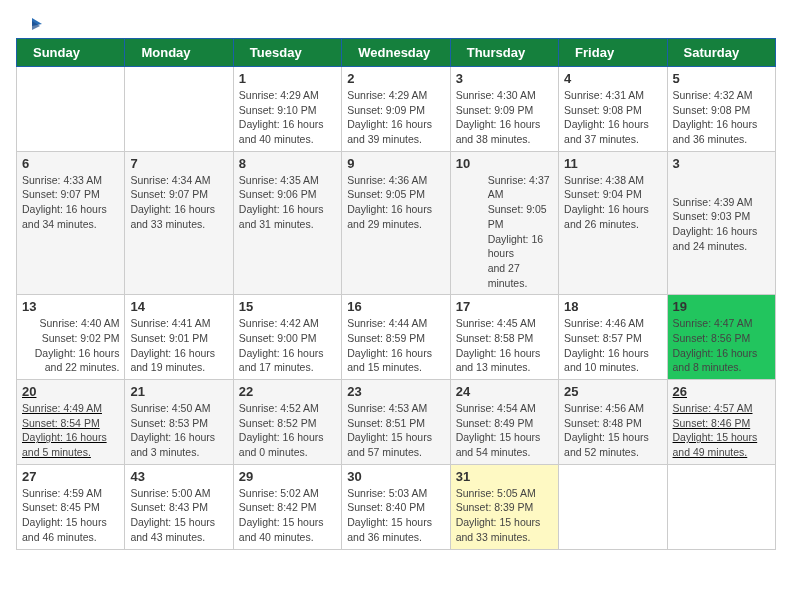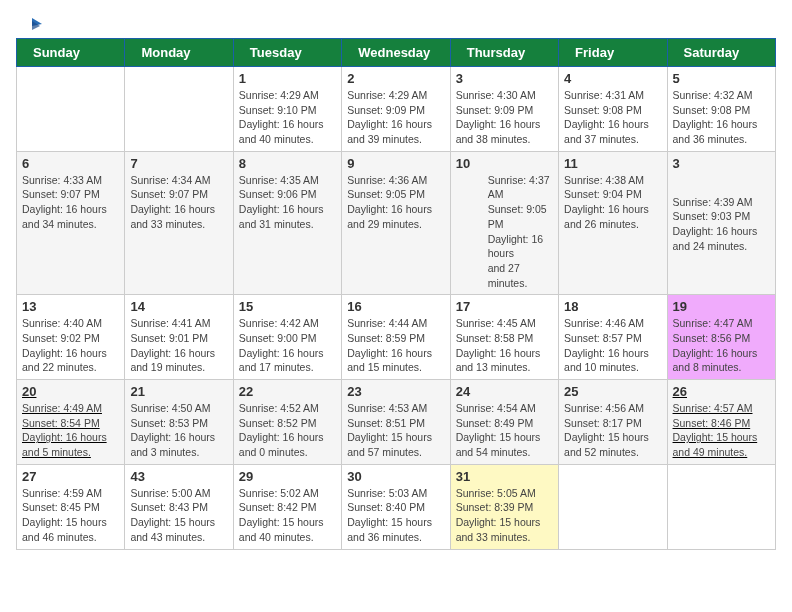--- a/index.html
+++ b/index.html
@@ -191,21 +191,21 @@
           <span class="day-number">3</span>
           <div class="day-info" style="white-space: pre-line; margin-top: 24px;">Sunrise: 4:39 AM
 Sunset: 9:03 PM
 Daylight: 16 hours
 and 24 minutes.</div>
         </td>
       </tr>
       <tr>
         <td style="background-color: rgb(255, 255, 255);">
           <span class="day-number">13</span>
-          <div class="day-info" style="white-space: pre-line;">Sunrise: 4:40 AM
+          <div class="day-info" style="white-space: pre-line; text-align: right;">Sunrise: 4:40 AM
 Sunset: 9:02 PM
 Daylight: 16 hours
 and 22 minutes.</div>
         </td>
         <td style="background-color: rgb(255, 255, 255);">
           <span class="day-number">14</span>
           <div class="day-info" style="white-space: pre-line;">Sunrise: 4:41 AM
 Sunset: 9:01 PM
 Daylight: 16 hours
 and 19 minutes.</div>
@@ -231,21 +231,21 @@
 Daylight: 16 hours
 and 13 minutes.</div>
         </td>
         <td style="background-color: rgb(255, 255, 255);">
           <span class="day-number">18</span>
           <div class="day-info" style="white-space: pre-line;">Sunrise: 4:46 AM
 Sunset: 8:57 PM
 Daylight: 16 hours
 and 10 minutes.</div>
         </td>
-        <td style="background-color: #f0abfc;">
+        <td style="background-color: #22c55e;">
           <span class="day-number">19</span>
           <div class="day-info" style="white-space: pre-line;">Sunrise: 4:47 AM
 Sunset: 8:56 PM
 Daylight: 16 hours
 and 8 minutes.</div>
         </td>
       </tr>
       <tr>
         <td style="background-color: rgb(245, 245, 245); text-decoration: underline;">
           <span class="day-number">20</span>
@@ -278,21 +278,21 @@
         <td style="background-color: rgb(245, 245, 245);">
           <span class="day-number">24</span>
           <div class="day-info" style="white-space: pre-line;">Sunrise: 4:54 AM
 Sunset: 8:49 PM
 Daylight: 15 hours
 and 54 minutes.</div>
         </td>
         <td style="background-color: rgb(245, 245, 245);">
           <span class="day-number">25</span>
           <div class="day-info" style="white-space: pre-line;">Sunrise: 4:56 AM
-Sunset: 8:17 PM
+Sunset: 8:48 PM
 Daylight: 15 hours
 and 52 minutes.</div>
         </td>
         <td style="background-color: rgb(245, 245, 245); text-decoration: underline;">
           <span class="day-number">26</span>
           <div class="day-info" style="white-space: pre-line;">Sunrise: 4:57 AM
 Sunset: 8:46 PM
 Daylight: 15 hours
 and 49 minutes.</div>
         </td>

